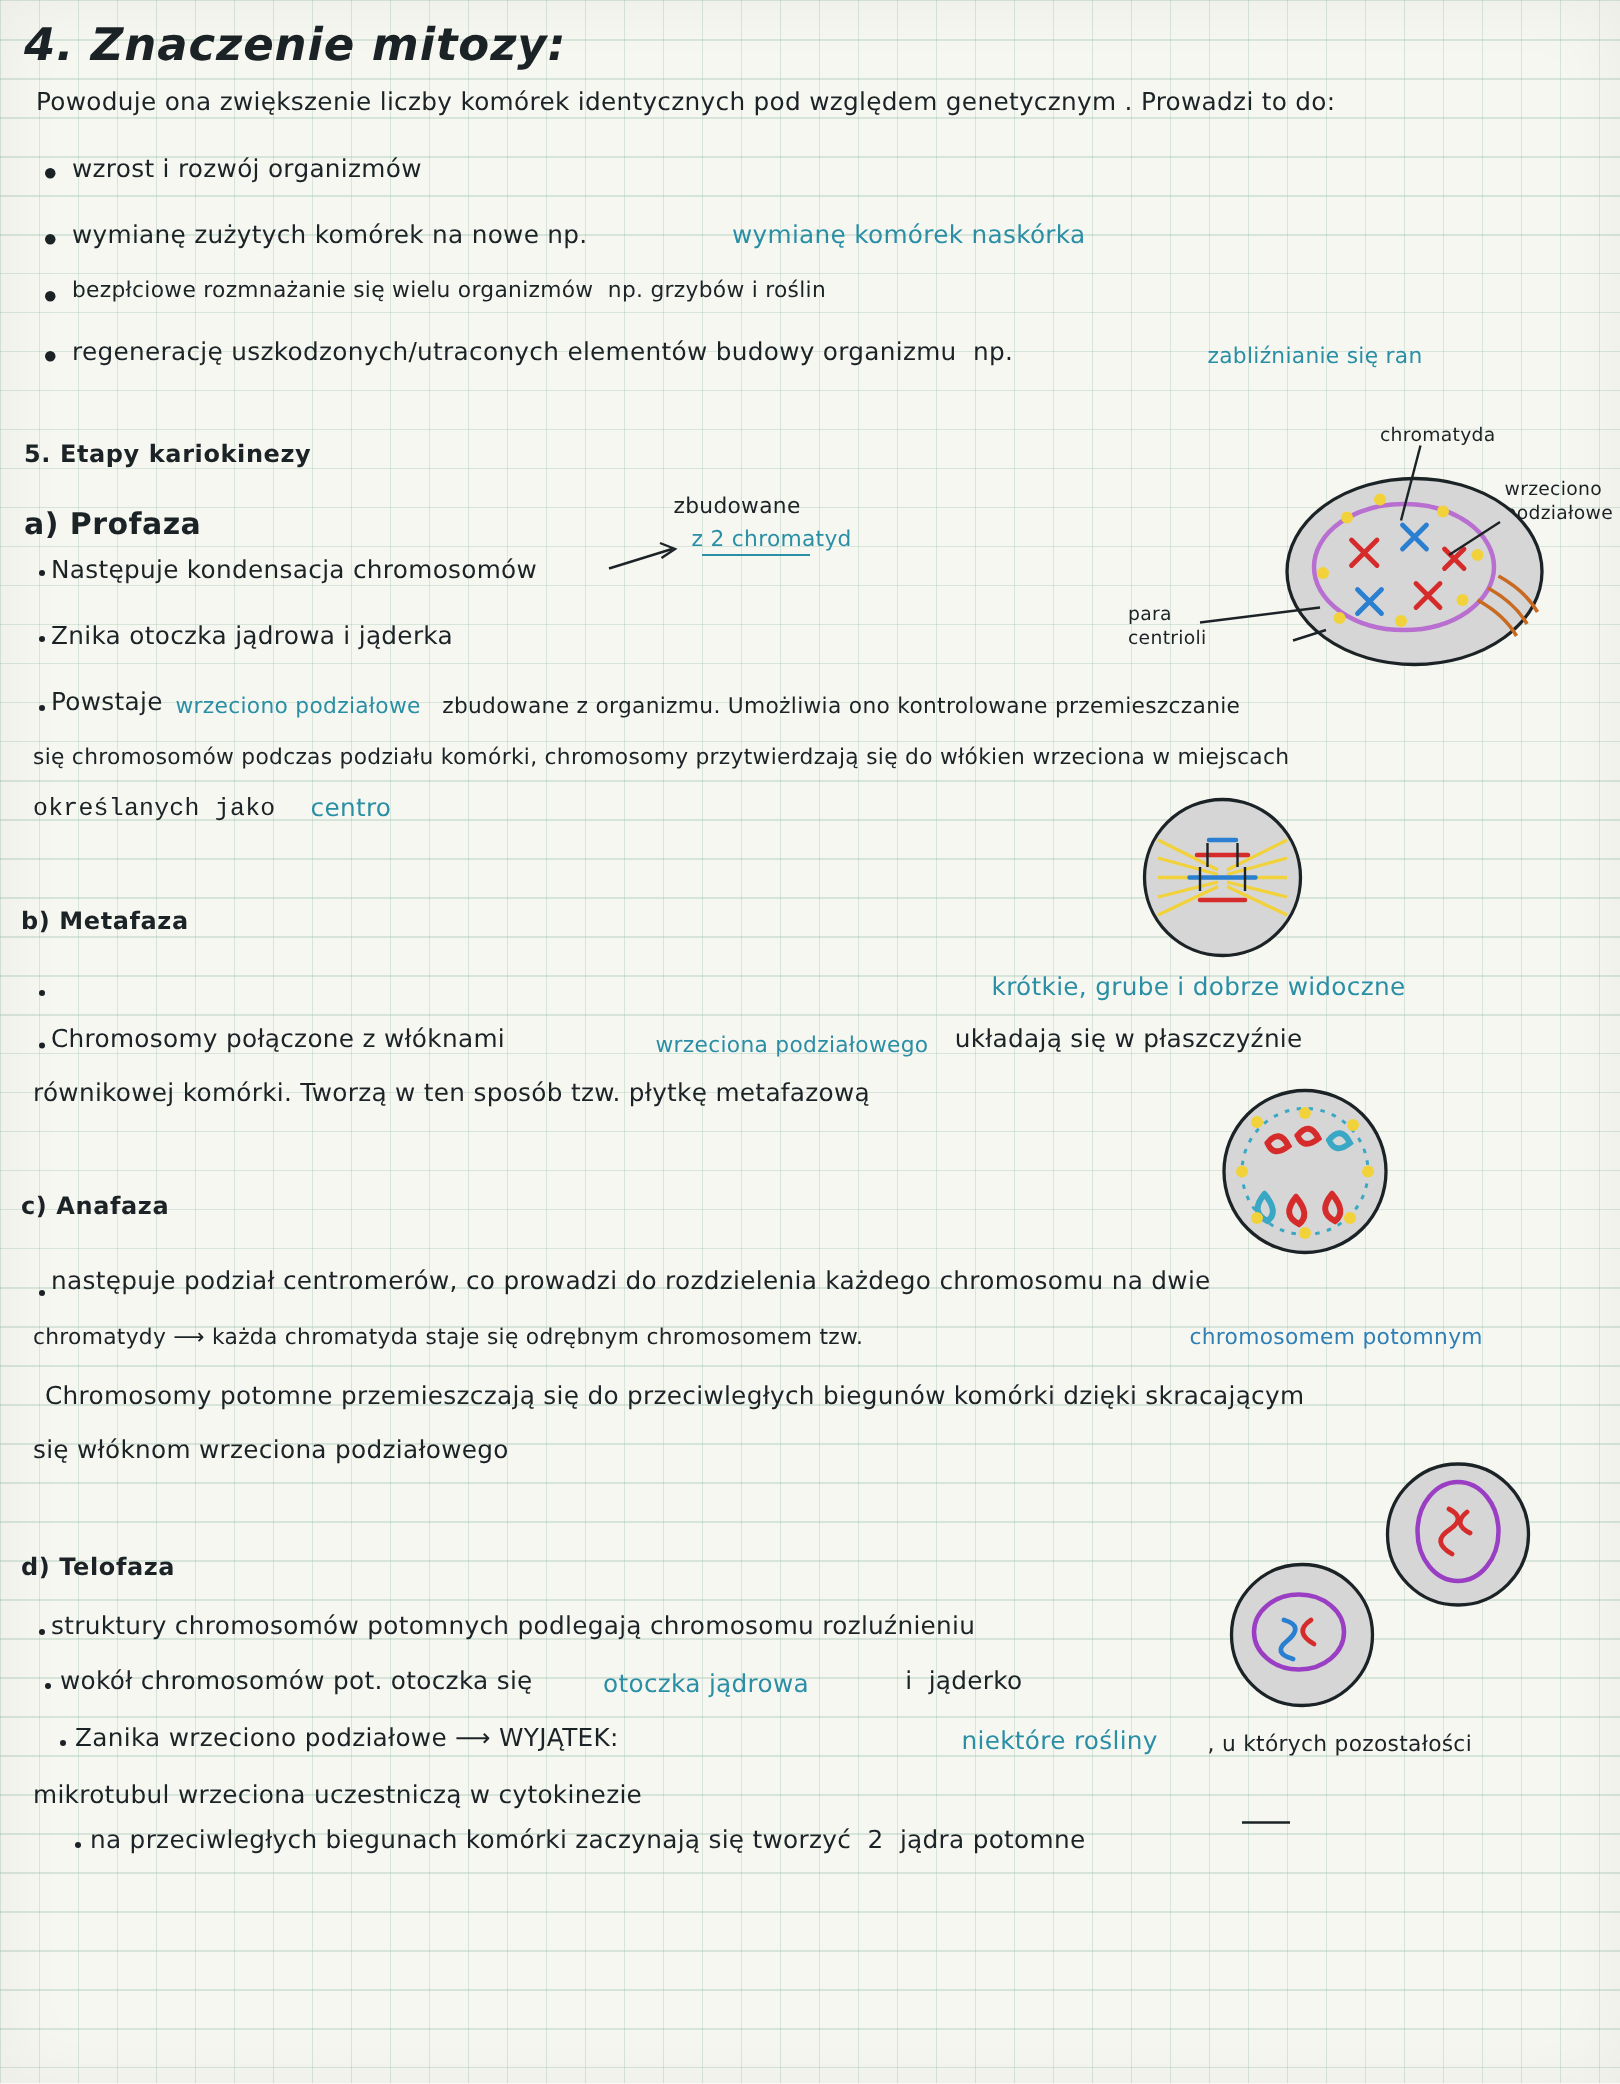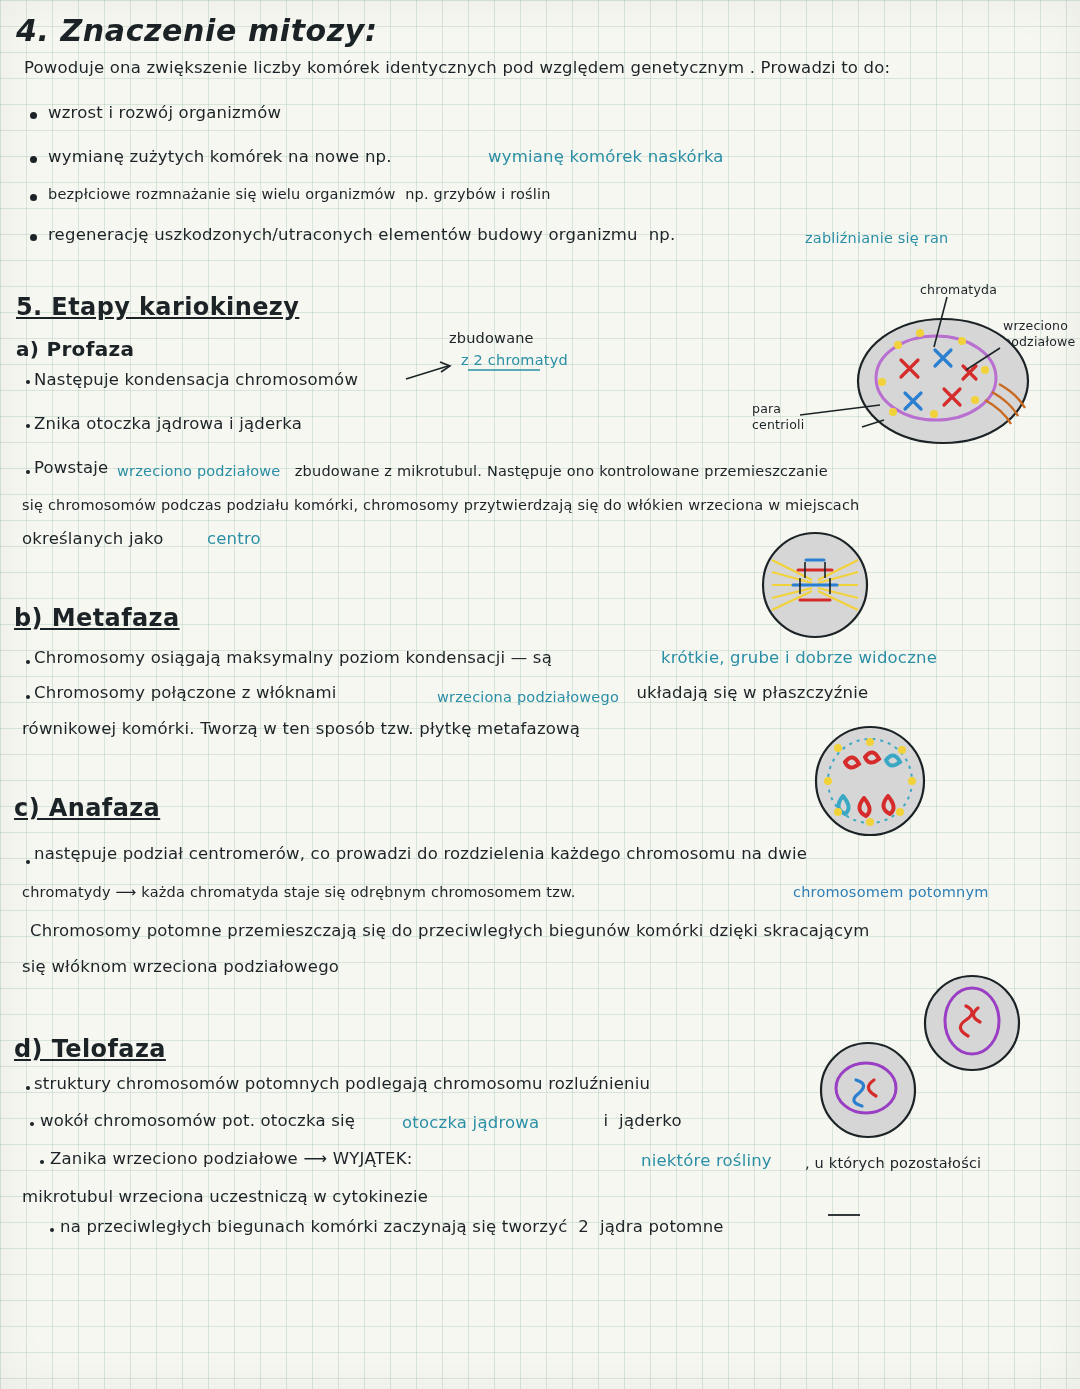--- a/index.html
+++ b/index.html
@@ -38,24 +38,23 @@
   .ink { color: #1c2326; }
   .teal { color: #2a8fa5; }
   .blue { color: #2f7fb5; }
   .hd {
     font-size: 30px;
     font-weight: 700;
     font-style: italic;
     letter-spacing: 0.6px;
   }
   .hd2 {
-    font-size: 24px;
+    font-size: 16px;
     font-weight: 700;
     letter-spacing: 0.4px;
-    text-decoration: underline;
   }
   .sub {
     font-size: 20px;
     font-weight: 700;
     letter-spacing: 0.3px;
   }
   .txt { font-size: 16.5px; }
   .txt-s { font-size: 14.5px; }
   .txt-xs { font-size: 12.5px; }
   .bullet-dot {
@@ -107,34 +106,33 @@
 
   <div class="tiny-dot" style="left:26px; top:380px;"></div>
   <div class="hw txt ink" style="left:34px; top:371px;">Następuje kondensacja chromosomów</div>
 
   <div class="tiny-dot" style="left:26px; top:424px;"></div>
   <div class="hw txt ink" style="left:34px; top:415px;">Znika otoczka jądrowa i jąderka</div>
 
   <div class="tiny-dot" style="left:26px; top:470px;"></div>
   <div class="hw txt ink" style="left:34px; top:459px;">Powstaje </div>
   <div class="hw txt-s teal" style="left:117px; top:463px;">wrzeciono podziałowe</div>
-  <div class="hw txt-s ink" style="left:290px; top:463px;"> zbudowane z mikrotubul. Następuje ono kontrolowane przemieszczanie</div>
+  <div class="hw txt-s ink" style="left:290px; top:463px;"> zbudowane z organizmu. Umożliwia ono kontrolowane przemieszczanie</div>
 
   <div class="hw txt-s ink" style="left:22px; top:497px;">się chromosomów podczas podziału komórki, chromosomy przytwierdzają się do włókien wrzeciona w miejscach</div>
 
-  <div class="hw txt ink" style="left:22px; top:530px;">określanych jako </div>
+  <div class="hw txt ink" style="left:22px; top:530px;font-family:Liberation Mono, monospace;">określanych jako </div>
   <div class="hw txt teal" style="left:207px; top:530px;">centro</div>
 
   <div class="hw txt-s ink" style="left:449px; top:330px;">zbudowane</div>
   <div class="hw txt-s teal" style="left:461px; top:352px;">z 2 chromatyd</div>
 
   <div class="hw hd2 ink" style="left:14px; top:605px;">b) Metafaza</div>
 
   <div class="tiny-dot" style="left:26px; top:660px;"></div>
-  <div class="hw txt ink" style="left:34px; top:649px;">Chromosomy osiągają maksymalny poziom kondensacji — są </div>
   <div class="hw txt teal" style="left:661px; top:649px;">krótkie, grube i dobrze widoczne</div>
 
   <div class="tiny-dot" style="left:26px; top:695px;"></div>
   <div class="hw txt ink" style="left:34px; top:684px;">Chromosomy połączone z włóknami </div>
   <div class="hw txt-s teal" style="left:437px; top:689px;">wrzeciona podziałowego</div>
   <div class="hw txt ink" style="left:631px; top:684px;"> układają się w płaszczyźnie</div>
 
   <div class="hw txt ink" style="left:22px; top:720px;">równikowej komórki. Tworzą w ten sposób tzw. płytkę metafazową</div>
 
   <div class="hw hd2 ink" style="left:14px; top:795px;">c) Anafaza</div>

